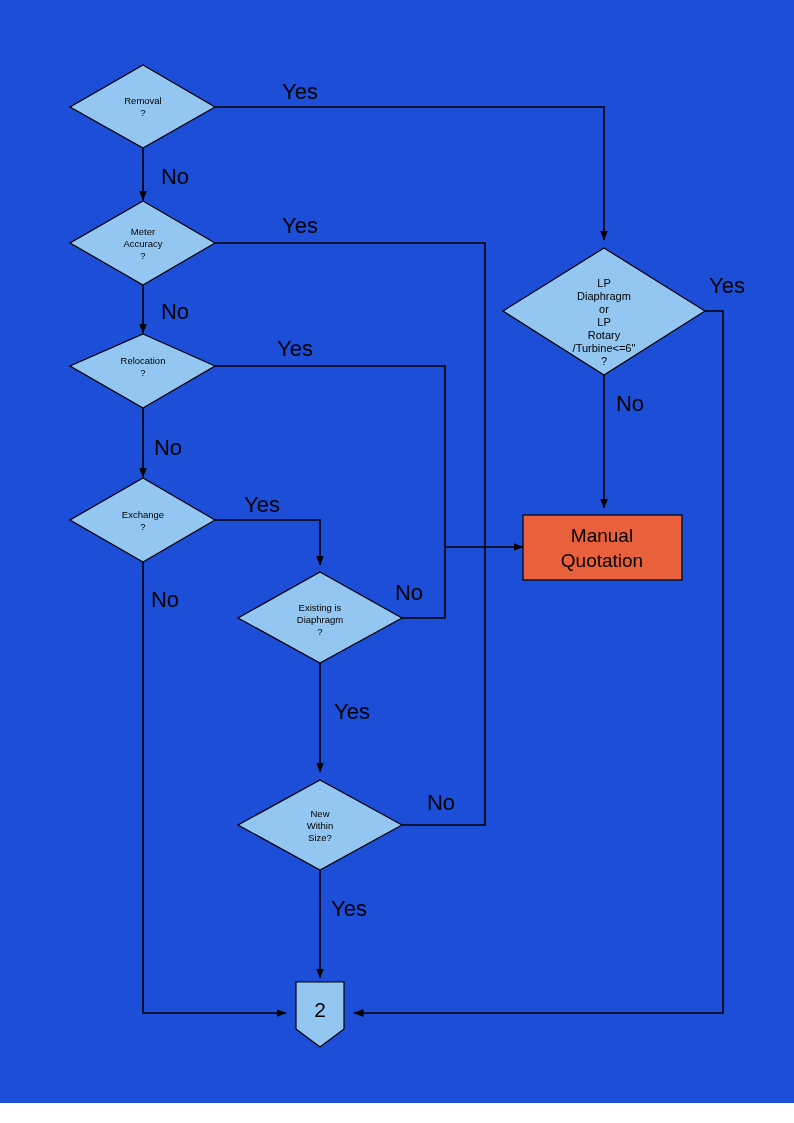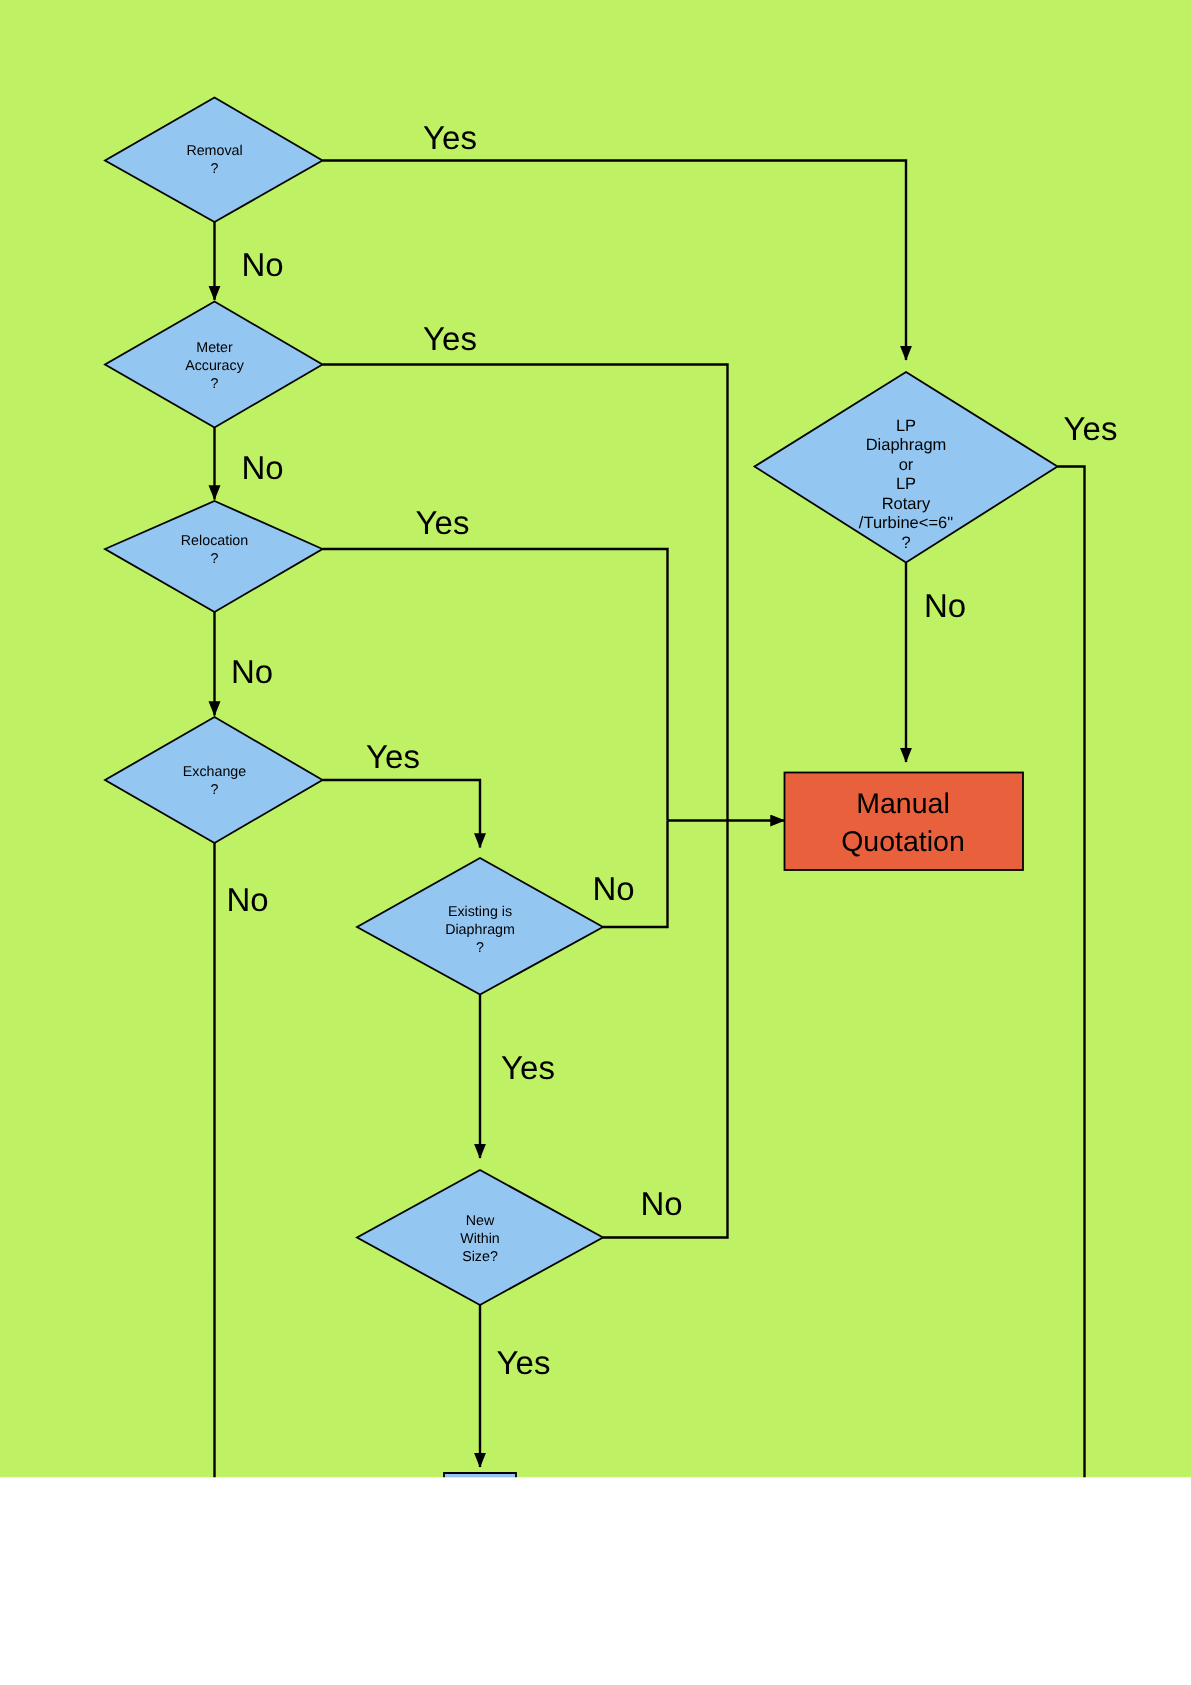--- a/index.html
+++ b/index.html
@@ -7,22 +7,22 @@
     margin: 0;
     padding: 0;
     background: #ffffff;
   }
   body {
     font-family: "Liberation Sans", sans-serif;
   }
   #flow-root {
     position: relative;
     width: 794px;
-    height: 985px;
-    background: #bef264;
+    height: 1103px;
+    background: #1d4ed8;
     overflow: hidden;
   }
   svg#flow-svg {
     display: block;
     width: 794px;
     height: 1123px;
   }
   .node-shape {
     stroke: #000000;
     stroke-width: 1.2;

